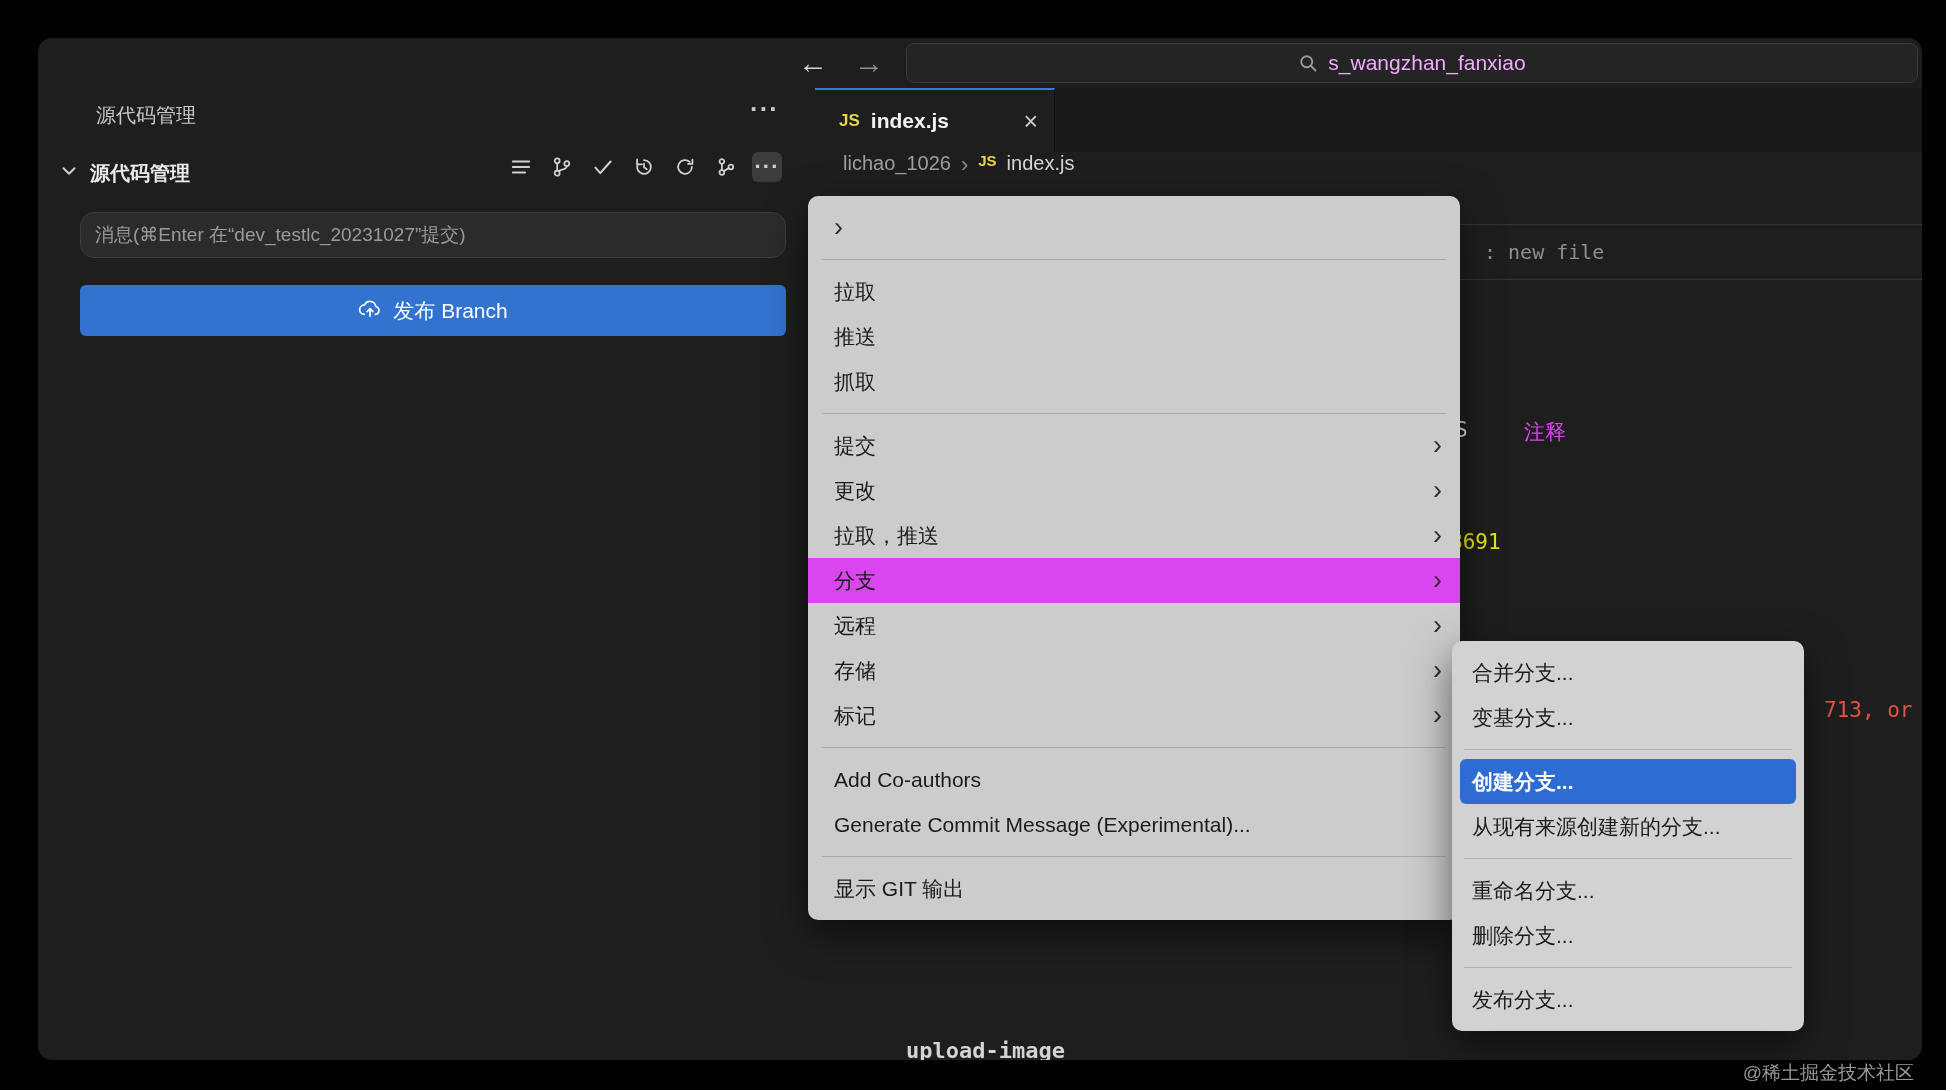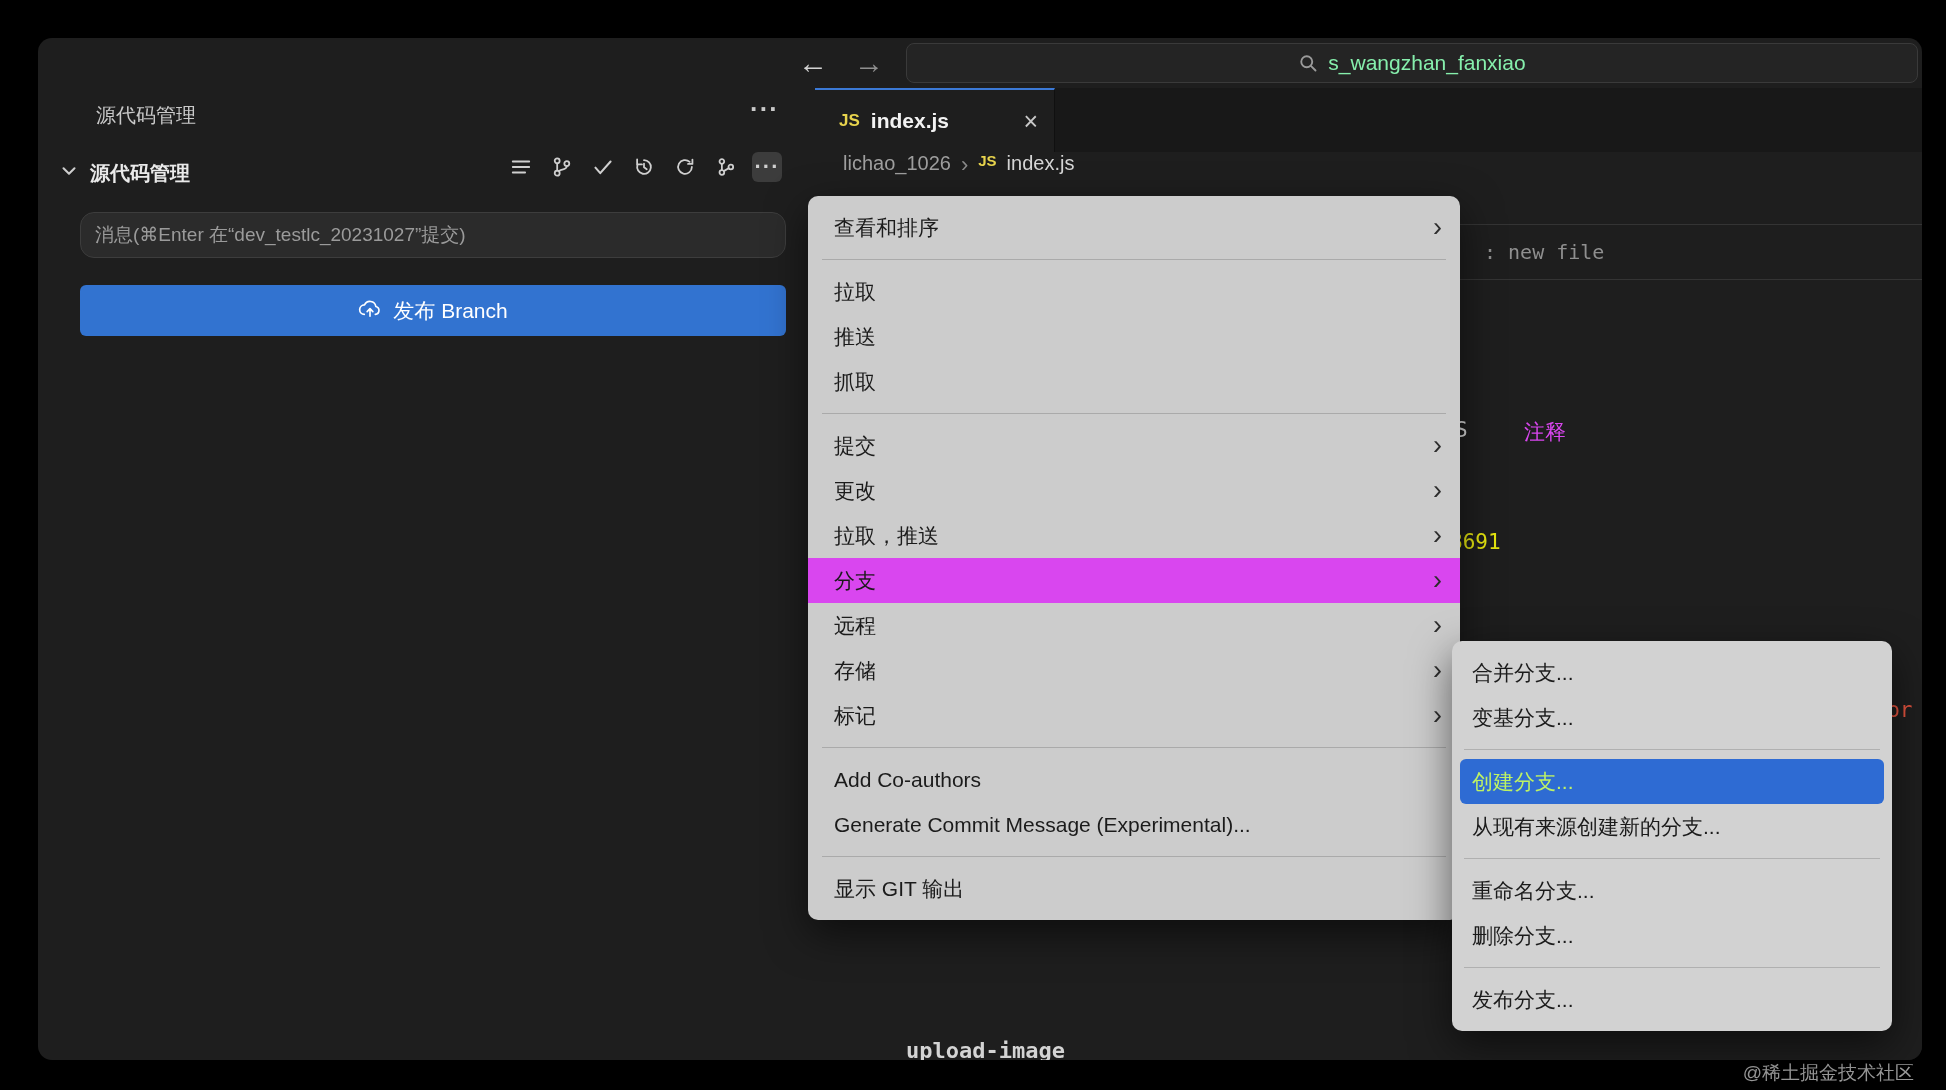--- a/index.html
+++ b/index.html
@@ -4,21 +4,21 @@
 <style>
   * { margin:0; padding:0; box-sizing:border-box; }
   html,body { width:1946px; height:1090px; background:#000; font-family:"Liberation Sans", sans-serif; position:relative; overflow:hidden; }
 
   .window { position:absolute; left:38px; top:38px; width:1884px; height:1022px; background:#1e1e1e; border-radius:14px; overflow:hidden; }
 
   
   .nav-arrow { position:absolute; font-size:30px; color:#d2d2d2; top:8px; cursor:default; }
   .nav-back { left:760px; }
   .nav-fwd { left:816px; color:#8f8f8f; }
-  .searchbox { position:absolute; left:868px; top:5px; width:1012px; height:40px; background:#242424; border:1px solid #3a3a3a; border-radius:8px; display:flex; align-items:center; justify-content:center; gap:10px; color:#86efac; font-size:21px; }
+  .searchbox { position:absolute; left:868px; top:5px; width:1012px; height:40px; background:#242424; border:1px solid #3a3a3a; border-radius:8px; display:flex; align-items:center; justify-content:center; gap:10px; color:#f0abfc; font-size:21px; }
   .searchbox svg { display:block; }
 
   
   .panel-title { position:absolute; left:58px; top:64px; font-size:20px; color:#c9c9c9; }
   .panel-more { position:absolute; left:712px; top:56px; font-size:26px; color:#c9c9c9; letter-spacing:1px; font-weight:bold; }
   .section-chevron { position:absolute; left:20px; top:122px; color:#cccccc; }
   .section-title { position:absolute; left:52px; top:122px; font-size:20px; font-weight:bold; color:#eaeaea; }
   .scm-toolbar { position:absolute; left:468px; top:114px; display:flex; gap:11px; align-items:center; }
   .tool-icon { width:30px; height:30px; display:flex; align-items:center; justify-content:center; color:#cfcfcf; border-radius:6px; cursor:pointer; }
   .tool-icon.active { background:#3c3c3c; }
@@ -50,23 +50,23 @@
 
   
   .ctx-menu { position:absolute; left:808px; top:196px; width:652px; background:#cccccc; border-radius:10px; padding:9px 0; box-shadow:0 14px 40px rgba(0,0,0,.55); z-index:10; }
   .mi { height:45px; display:flex; align-items:center; padding:0 18px 0 26px; font-size:21px; color:#1b1b1b; cursor:default; }
   .mi-label { flex:1; }
   .mi-arrow { font-size:27px; color:#2d2d2d; line-height:0.8; }
   .mi.hover { background:#d946ef; }
   .msep { height:1px; background:#aaaaaa; margin:9px 14px; }
 
   
-  .sub-menu { position:absolute; left:1452px; top:641px; width:440px; background:#d2d2d2; border-radius:10px; padding:9px 8px; box-shadow:0 14px 40px rgba(0,0,0,.55); z-index:11; }
+  .sub-menu { position:absolute; left:1452px; top:641px; width:352px; background:#d2d2d2; border-radius:10px; padding:9px 8px; box-shadow:0 14px 40px rgba(0,0,0,.55); z-index:11; }
   .smi { height:45px; display:flex; align-items:center; padding:0 12px; font-size:21px; color:#1b1b1b; border-radius:6px; cursor:default; }
-  .smi.selected { background:#2e6bd3; color:#bef264; }
+  .smi.selected { background:#2e6bd3; color:#ffffff;font-weight:bold; }
   .ssep { height:1px; background:#b0b0b0; margin:9px 4px; }
 
   .watermark { position:absolute; right:32px; bottom:4px; color:#9b9b9b; font-size:19px; }
 
   svg { stroke-linecap:round; stroke-linejoin:round; }
 </style>
 </head>
 <body>
 
 <div class="window">
@@ -173,21 +173,20 @@
   <div class="frag frag-s">S</div>
   <div class="frag frag-comment">注释</div>
   <div class="frag frag-number">8691</div>
   <div class="frag frag-red">713, or</div>
   <div class="frag frag-upload">upload-image</div>
 
 </div>
 
 <div class="ctx-menu">
   <div class="mi">
-    <span class="mi-label">查看和排序</span>
     <span class="mi-arrow">›</span>
   </div>
   <div class="msep"></div>
   <div class="mi">
       <span class="mi-label">拉取</span>
     </div>
   <div class="mi">
       <span class="mi-label">推送</span>
     </div>
   <div class="mi">

